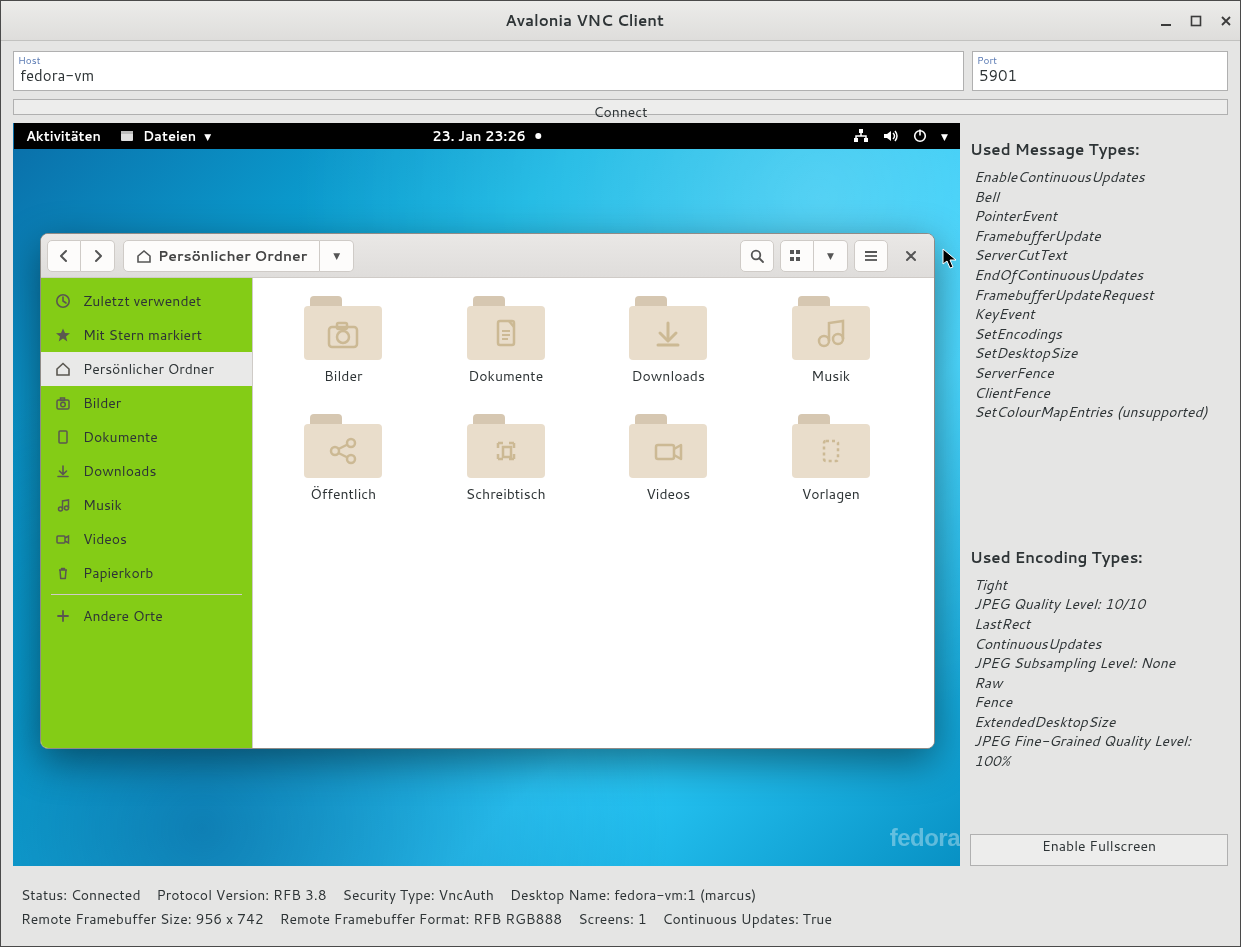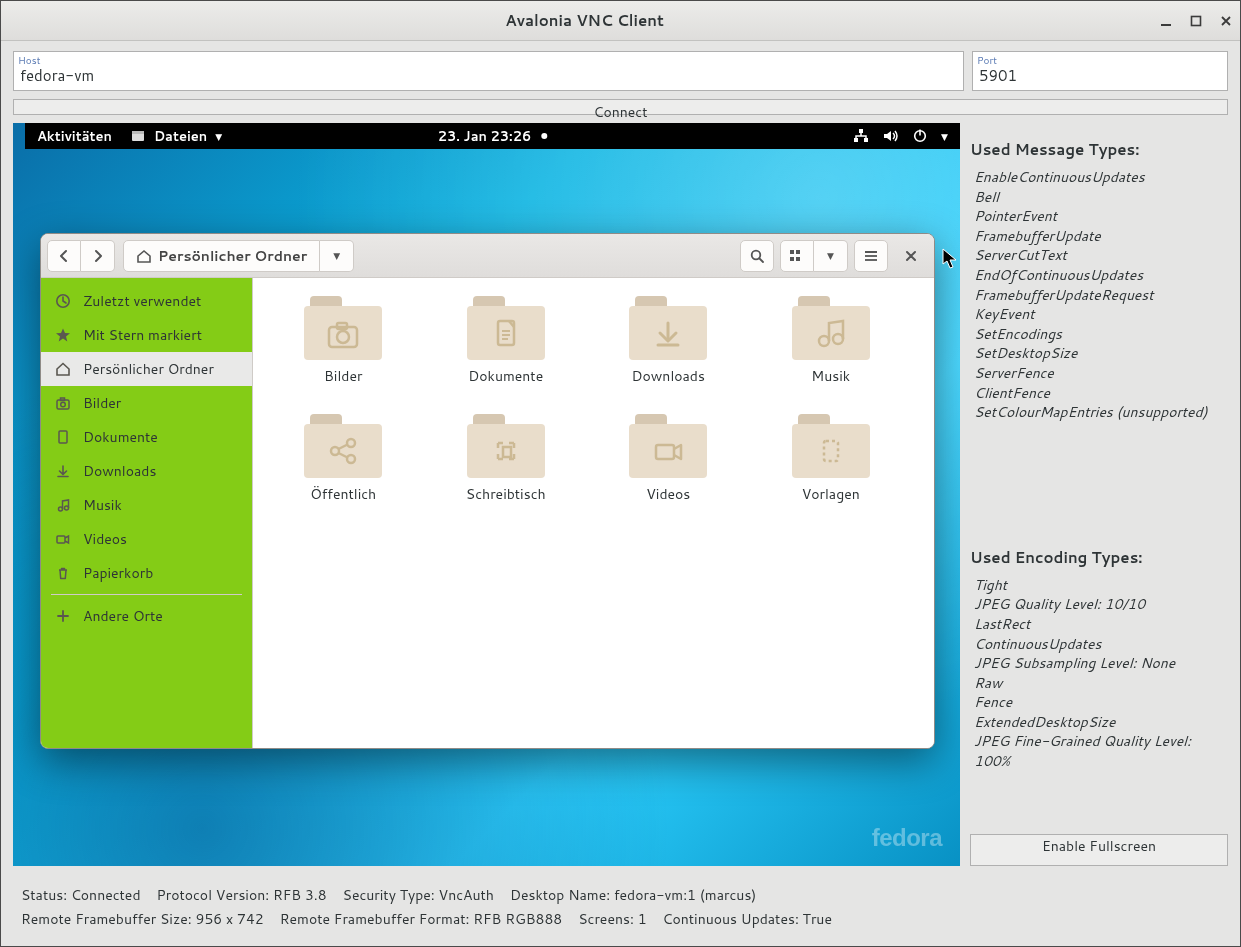--- a/index.html
+++ b/index.html
@@ -54,23 +54,23 @@
 
   
   .fbwrap { flex:1; background:#000; position:relative; overflow:hidden; }
   .desktop {
     position:absolute; inset:0;
     background:
       radial-gradient(circle at 20% 95%, rgba(0,60,120,.5), transparent 45%),
       radial-gradient(circle at 85% 10%, rgba(255,255,255,.25), transparent 50%),
       linear-gradient(135deg,#0a6ea8 0%, #0bb4e2 35%, #2dd1ff 70%, #0891c4 100%);
   }
-  .fedora-wm { position:absolute; right:18px; bottom:14px; font-size:24px; font-weight:700; color:rgba(255,255,255,.35); letter-spacing:-.5px; font-family:"Segoe UI",sans-serif;}
-  
-  .gnome-top { position:absolute; top:0; left:12px; right:0; height:26px; background:var(--gnome-top-black); color:var(--gnome-top-fg); display:flex; align-items:center; padding:0 12px; font-size:13px; font-weight:600;}
+  .fedora-wm { position:absolute; right:0; bottom:14px; font-size:24px; font-weight:700; color:rgba(255,255,255,.35); letter-spacing:-.5px; font-family:"Segoe UI",sans-serif;}
+  
+  .gnome-top { position:absolute; top:0; left:1px; right:0; height:26px; background:var(--gnome-top-black); color:var(--gnome-top-fg); display:flex; align-items:center; padding:0 12px; font-size:13px; font-weight:600;}
   .gnome-top .app-menu { display:flex; align-items:center; gap:8px; margin-left:18px;}
   .gnome-top .center { position:absolute; left:50%; transform:translateX(-50%); display:flex; gap:10px; align-items:center; font-weight:600;}
   .gnome-top .right { margin-left:auto; display:flex; gap:14px; align-items:center;}
   .dot { width:6px;height:6px;border-radius:50%;background:#fff; display:inline-block;}
   .tri-down { font-size:9px; }
 
   
   .nautilus {
     position:absolute; left:27px; top:110px; width:895px; height:516px;
     background:var(--adwaita-bg);

